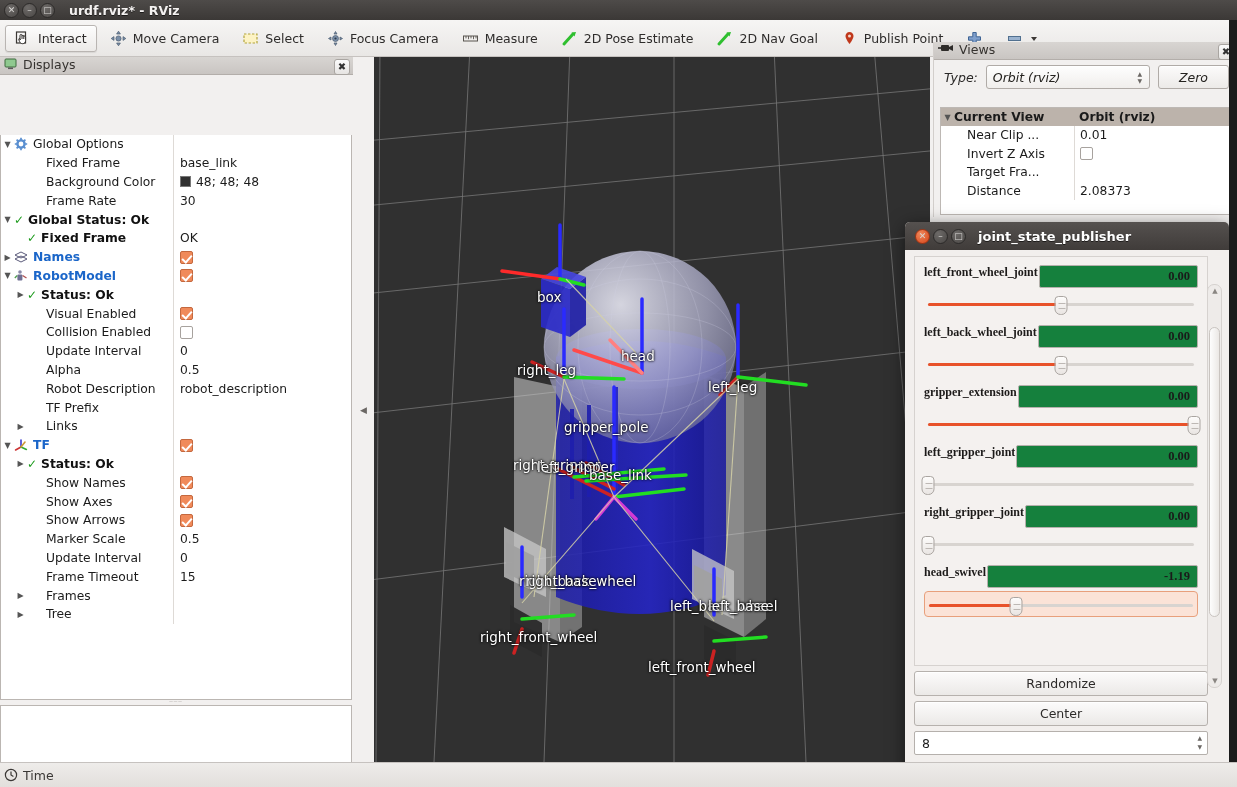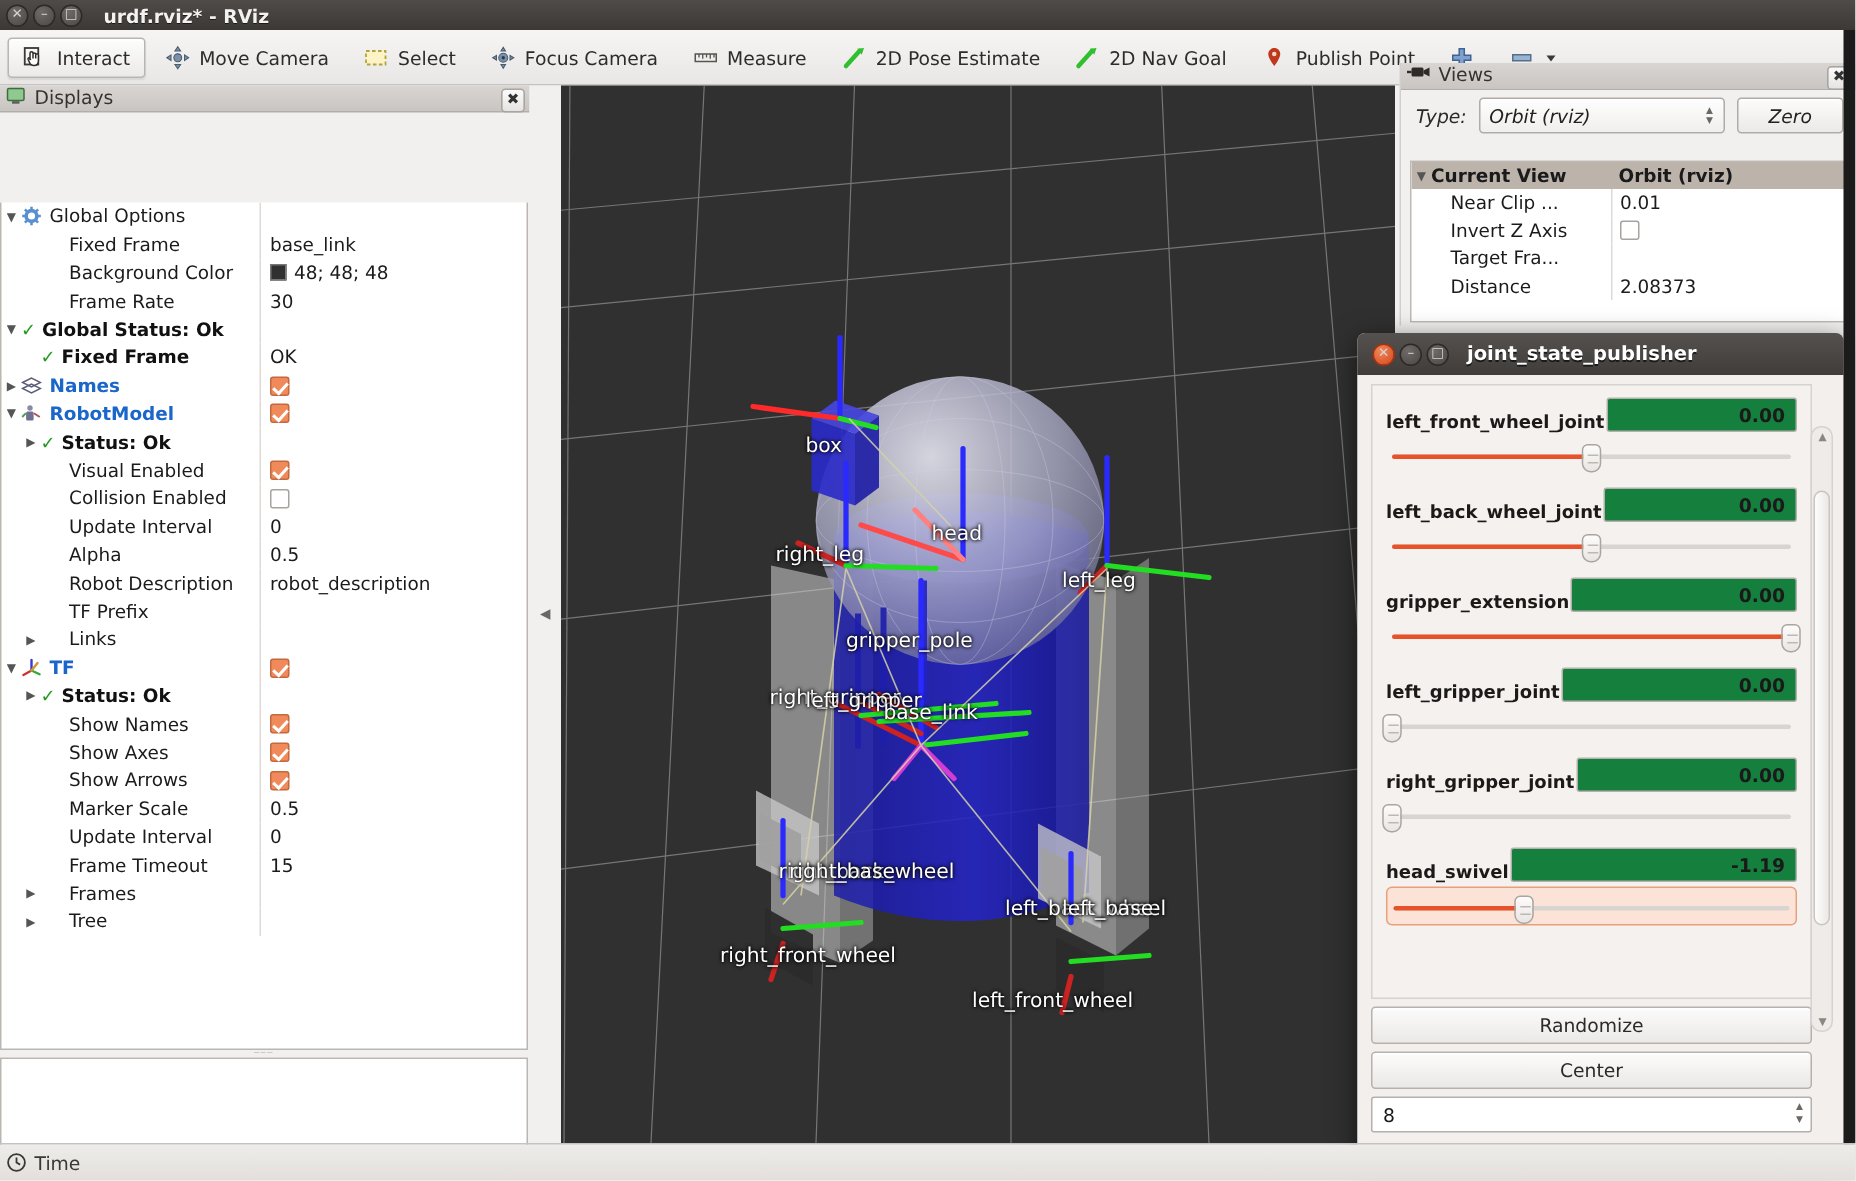--- a/index.html
+++ b/index.html
@@ -182,21 +182,21 @@
   .jsp-body {
     position: absolute; left: 0; top: 28px; width: 324px; height: 525px;
     background: #f2efed; padding: 6px 7px 4px 9px;
   }
   .sliderpane {
     position: relative; width: 294px; height: 410px;
     background: #f4f1ef; border: 1px solid #d6d2cf; overflow: hidden;
     padding: 8px 9px 0 9px;
   }
   .jgroup { margin-bottom: 8px; }
-  .jline { display: flex; align-items: flex-end; gap: 1px; }
+  .jline { display: flex; align-items: flex-start; gap: 1px; font-family: Liberation Serif, serif; }
   .jname { font-size: 12px; font-weight: bold; color: #1c1a19; white-space: nowrap; }
   .jfield {
     flex: 1; height: 23px; background: #15803d; border: 1px solid #b5b0ac; border-radius: 2px;
     display: flex; align-items: center; justify-content: flex-end;
     padding-right: 7px; font-size: 12.5px; font-weight: bold; color: #1a1a1a;
   }
   .slider { position: relative; height: 26px; margin-top: 3px; }
   .slider.focused {
     background: #fbe3d7; border: 1px solid #e8a07c; border-radius: 4px;
   }

